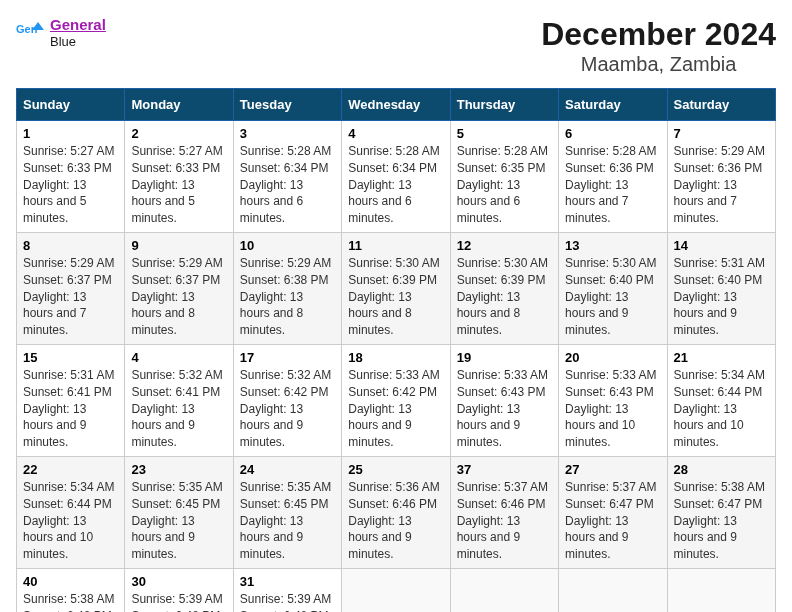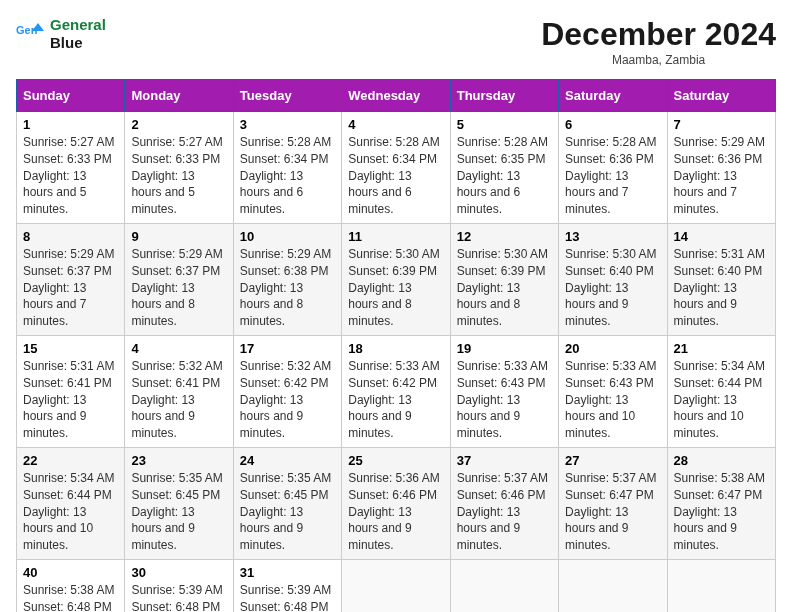--- a/index.html
+++ b/index.html
@@ -27,30 +27,30 @@
     }
     .title-section {
       text-align: center;
     }
     .month-title {
       font-size: 32px;
       font-weight: bold;
       color: #1a1a1a;
     }
     .location {
-      font-size: 12px;
+      font-size: 20px;
       color: #444;
     }
     .calendar {
       width: 100%;
       border-collapse: collapse;
       font-size: 11px;
     }
     .calendar th {
-      background: #a21caf;
+      background: #0c4a6e;
       color: #fff;
       font-size: 13px;
       font-weight: bold;
       padding: 8px 6px;
       text-align: left;
       border: 1px solid #1a5fa8;
     }
     .calendar td {
       border: 1px solid #ccc;
       vertical-align: top;
@@ -81,23 +81,23 @@
 <body>
 
 <div class="header">
   <div class="logo">
     <svg class="logo-icon" viewBox="0 0 30 30">
       <text y="15" font-size="11" fill="#2196F3" font-weight="bold">Gen</text>
       <polygon points="22,4 28,12 16,12" fill="#2196F3"></polygon>
     </svg>
     <div>
       <div style="font-size:15px;font-weight:bold;color:#1a1a1a;line-height:1.2;">
-        <span style="color:#15803d;">General</span>
+        <span style="color:#a21caf;text-decoration:underline;">General</span>
       </div>
-      <div style="font-size:15px;font-weight:bold;color:#1a1a1a;line-height:1.2;">
+      <div style="font-size:13px;font-weight:normal;color:#1a1a1a;line-height:1.2;">
         <span>Blue</span>
       </div>
     </div>
   </div>
   <div class="title-section">
     <div class="month-title">December 2024</div>
     <div class="location">Maamba, Zambia</div>
   </div>
 </div>
 

